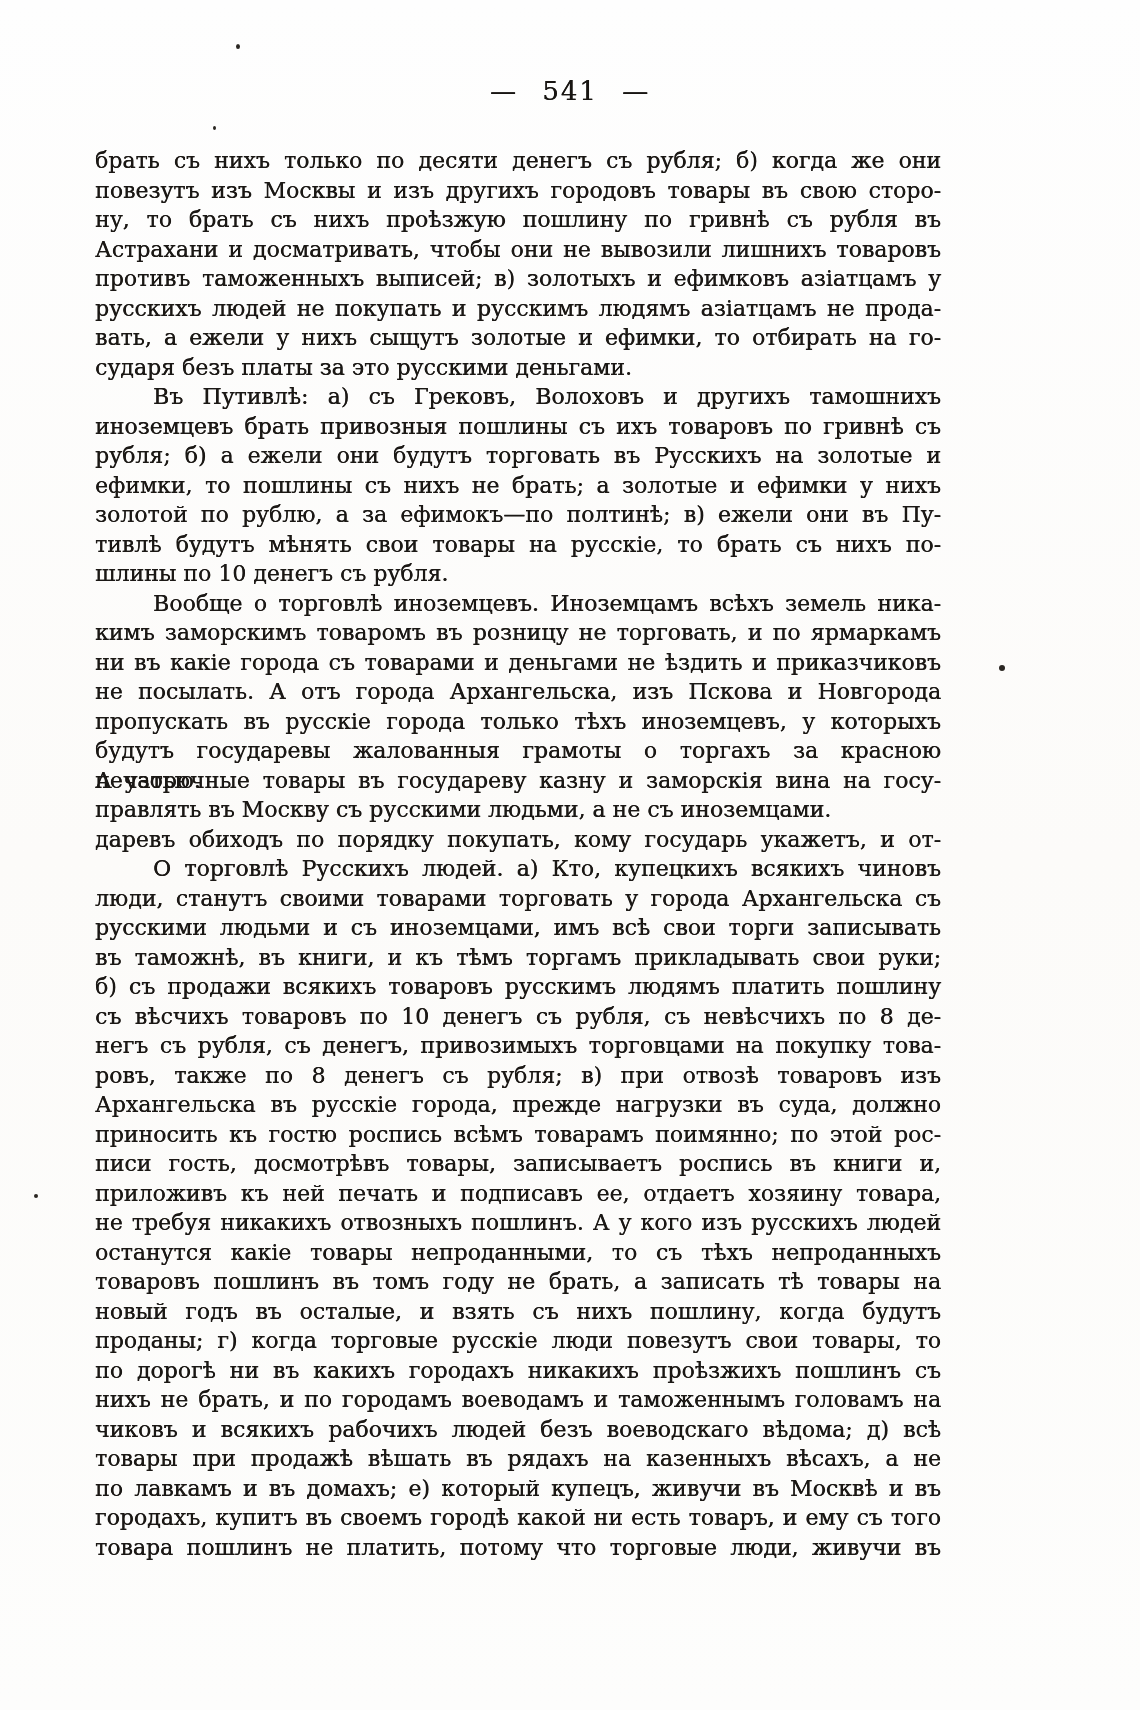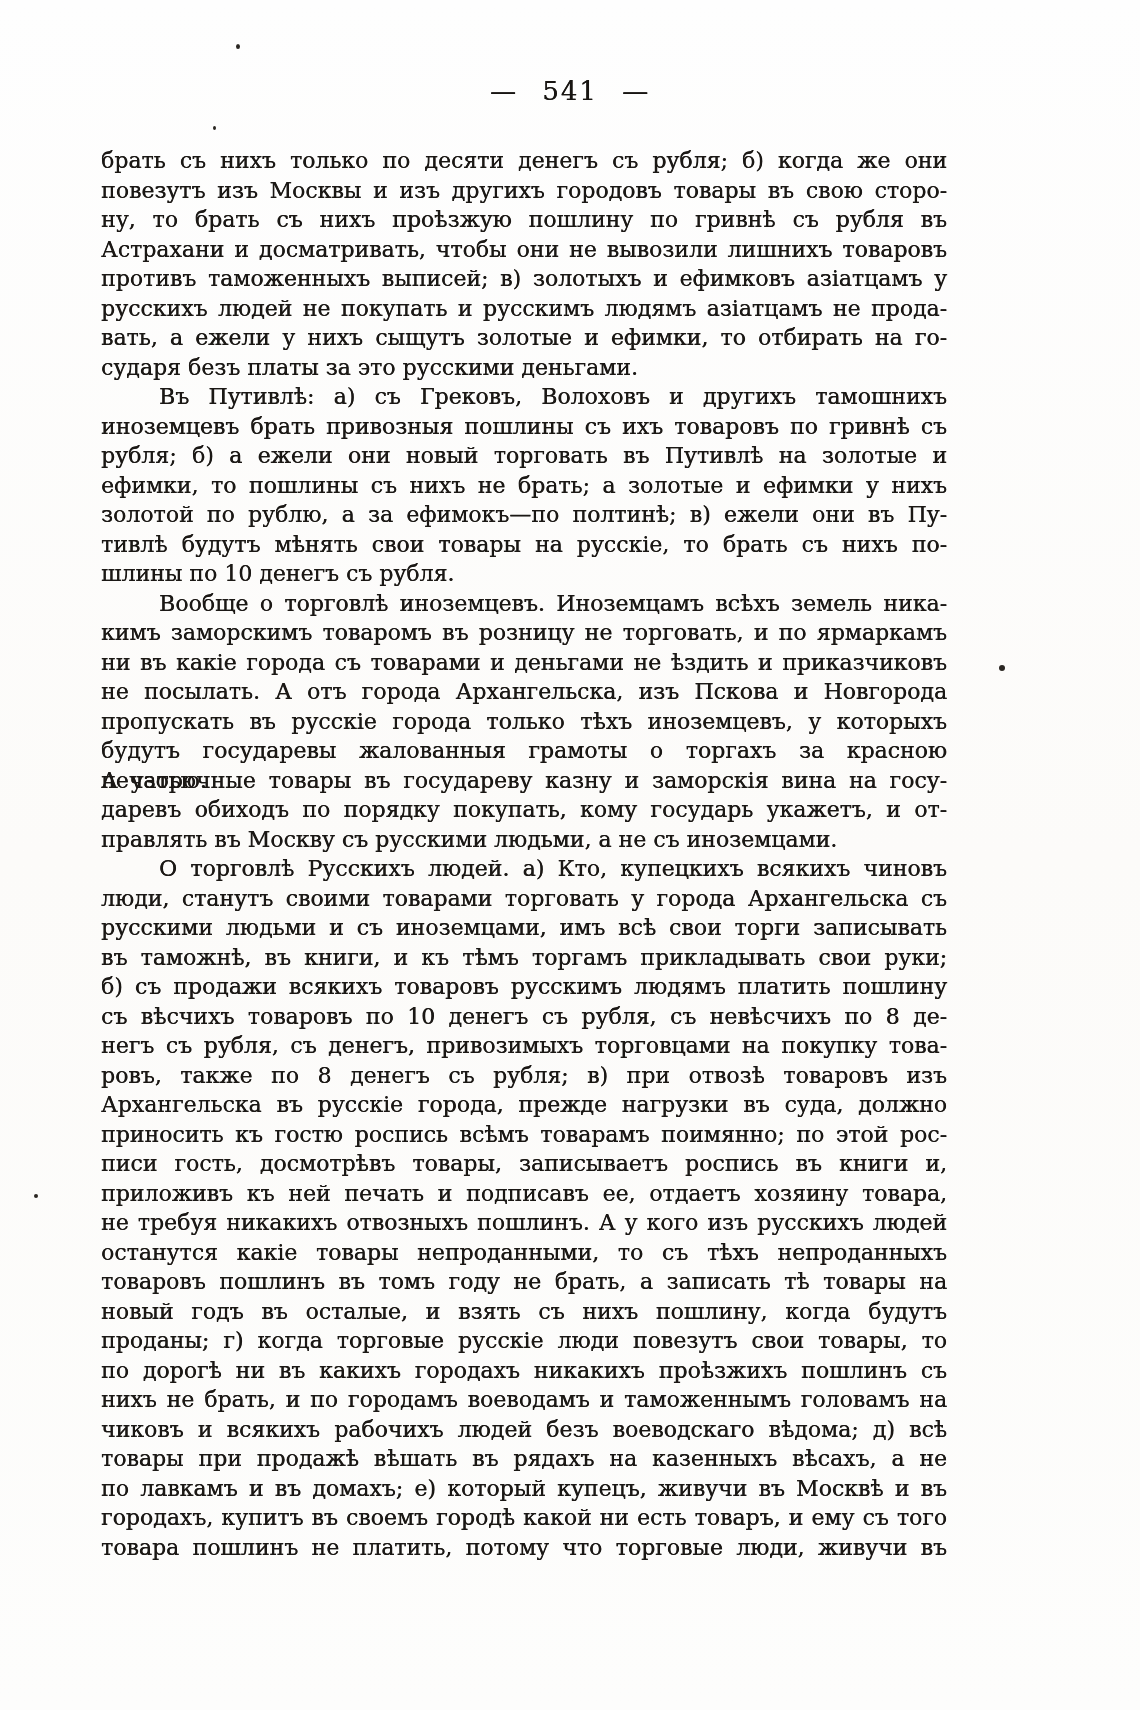--- a/index.html
+++ b/index.html
@@ -28,21 +28,21 @@
     width: 1140px;
     text-align: center;
     font-size: 26px;
     color: #181512;
     word-spacing: 14px;
     letter-spacing: 2px;
     text-shadow: 0.3px 0 0 currentColor;
   }
   .text-block {
     position: absolute;
-    left: 101px;
+    left: 95px;
     top: 146px;
     width: 846px;
     color: #1b1815;
     font-size: 22px;
     text-shadow: 0.35px 0 0 currentColor;
   }
   .para { margin: 0; padding: 0; }
   .line {
     line-height: 29.5px;
     height: 29.5px;
@@ -79,36 +79,36 @@
         <div class="line">ну, то брать съ нихъ проѣзжую пошлину по гривнѣ съ рубля въ</div>
         <div class="line">Астрахани и досматривать, чтобы они не вывозили лишнихъ товаровъ</div>
         <div class="line">противъ таможенныхъ выписей; в) золотыхъ и ефимковъ азіатцамъ у</div>
         <div class="line">русскихъ людей не покупать и русскимъ людямъ азіатцамъ не прода-</div>
         <div class="line">вать, а ежели у нихъ сыщутъ золотые и ефимки, то отбирать на го-</div>
         <div class="line last">сударя безъ платы за это русскими деньгами.</div>
       </div>
       <div class="para indent">
         <div class="line">Въ Путивлѣ: а) съ Грековъ, Волоховъ и другихъ тамошнихъ</div>
         <div class="line">иноземцевъ брать привозныя пошлины съ ихъ товаровъ по гривнѣ съ</div>
-        <div class="line">рубля; б) а ежели они новый торговать въ Путивлѣ на золотые и</div>
+        <div class="line">рубля; б) а ежели они будутъ торговать въ Русскихъ на золотые и</div>
         <div class="line">ефимки, то пошлины съ нихъ не брать; а золотые и ефимки у нихъ</div>
         <div class="line">золотой по рублю, а за ефимокъ—по полтинѣ; в) ежели они въ Пу-</div>
         <div class="line">тивлѣ будутъ мѣнять свои товары на русскіе, то брать съ нихъ по-</div>
         <div class="line last">шлины по 10 денегъ съ рубля.</div>
       </div>
       <div class="para indent">
         <div class="line"><span class="it">Вообще о торговлѣ иноземцевъ.</span><span class=""> Иноземцамъ всѣхъ земель ника-</span></div>
         <div class="line">кимъ заморскимъ товаромъ въ розницу не торговать, и по ярмаркамъ</div>
         <div class="line">ни въ какіе города съ товарами и деньгами не ѣздить и приказчиковъ</div>
         <div class="line">не посылать. А отъ города Архангельска, изъ Пскова и Новгорода</div>
         <div class="line">пропускать въ русскіе города только тѣхъ иноземцевъ, у которыхъ</div>
         <div class="line">будутъ государевы жалованныя грамоты о торгахъ за красною печатью.</div>
         <div class="line">А узорочные товары въ государеву казну и заморскія вина на госу-</div>
+        <div class="line last">правлять въ Москву съ русскими людьми, а не съ иноземцами.</div>
         <div class="line">даревъ обиходъ по порядку покупать, кому государь укажетъ, и от-</div>
-        <div class="line last">правлять въ Москву съ русскими людьми, а не съ иноземцами.</div>
       </div>
       <div class="para indent">
         <div class="line"><span class="it">О торговлѣ Русскихъ людей.</span><span class=""> а) Кто, купецкихъ всякихъ чиновъ</span></div>
         <div class="line">люди, станутъ своими товарами торговать у города Архангельска съ</div>
         <div class="line">русскими людьми и съ иноземцами, имъ всѣ свои торги записывать</div>
         <div class="line">въ таможнѣ, въ книги, и къ тѣмъ торгамъ прикладывать свои руки;</div>
         <div class="line">б) съ продажи всякихъ товаровъ русскимъ людямъ платить пошлину</div>
         <div class="line">съ вѣсчихъ товаровъ по 10 денегъ съ рубля, съ невѣсчихъ по 8 де-</div>
         <div class="line">негъ съ рубля, съ денегъ, привозимыхъ торговцами на покупку това-</div>
         <div class="line">ровъ, также по 8 денегъ съ рубля; в) при отвозѣ товаровъ изъ</div>

